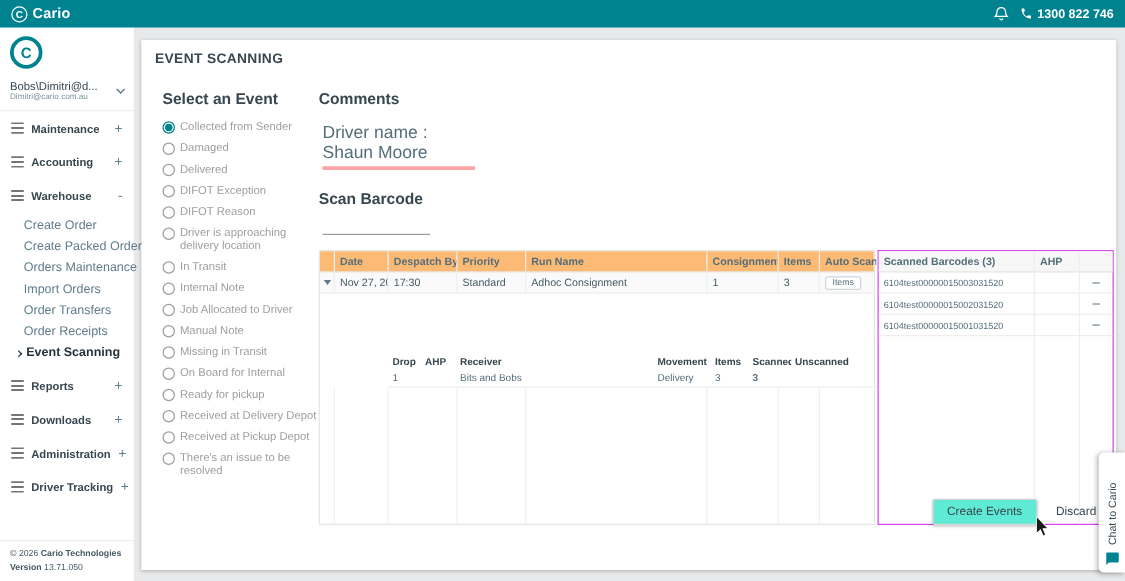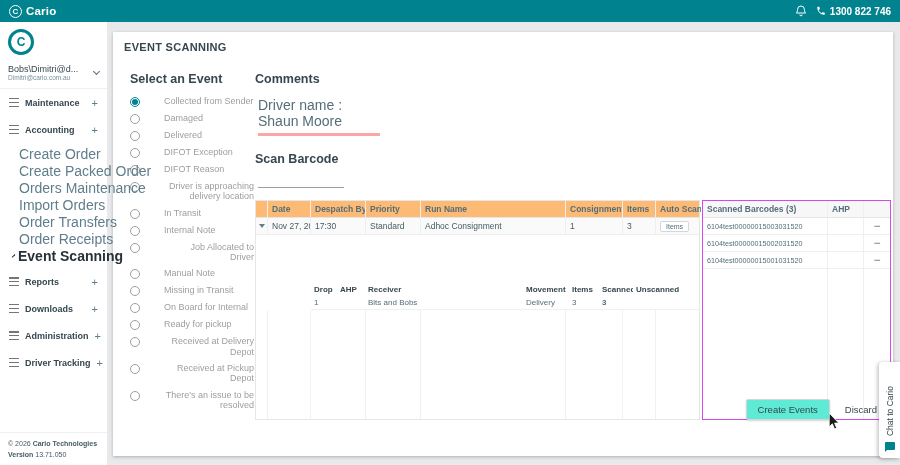--- a/index.html
+++ b/index.html
@@ -27,35 +27,35 @@
   .user-l2 { font-size:6.5px; color:#78909c; width:80px; white-space:nowrap; overflow:hidden; }
   .chev-down { width:5px; height:5px; border-right:1.5px solid #546e7a; border-bottom:1.5px solid #546e7a;
                transform:rotate(45deg); margin-top:-3px; }
   .nav-item { height:27px; display:flex; align-items:center; gap:6px; padding:0 9px; cursor:pointer; }
   .burger { width:10px; height:9px; flex:0 0 10px;
             background:repeating-linear-gradient(#757575 0 1.5px, transparent 1.5px 3.8px); }
   .nav-label { flex:1; font-size:9px; font-weight:bold; color:#37474f; white-space:nowrap; }
   .expander { font-size:11px; color:#607d8b; }
   .nav-children { padding:2px 0 4px 0; }
   .nav-child { height:17px; display:flex; align-items:center; padding-left:19px;
-               font-size:14px; color:#607d8b; cursor:pointer; white-space:nowrap; }
+               font-size:10px; color:#607d8b; cursor:pointer; white-space:nowrap; }
   .nav-child.active { font-weight:bold; color:#263238; padding-left:13px; gap:4px; }
   .child-chev { width:4px; height:4px; border-top:1.5px solid #263238; border-right:1.5px solid #263238;
                 transform:rotate(45deg); display:inline-block; }
   .side-footer { position:absolute; bottom:5px; left:0; right:0; padding:5px 8px 0 8px;
                  border-top:1px solid #f0f0f0; font-size:7px; color:#455a64; line-height:1.6; }
 
   
   .card { position:absolute; left:113px; top:32px; width:780px; height:424px; background:#fff;
           box-shadow:0 1px 3px rgba(0,0,0,.25); z-index:10; }
   .card h1 { position:absolute; left:11px; top:9px; font-size:11px; font-weight:bold; color:#37474f; letter-spacing:.3px; }
 
   .event-panel { position:absolute; left:17px; top:40px; width:124px; }
   .panel-heading { font-size:12.5px; font-weight:bold; color:#37474f; margin-bottom:10px; }
-  .option { display:flex; gap:24px; margin-bottom:6px; align-items:flex-start; cursor:pointer;text-align:right; }
+  .option { display:flex; gap:4px; margin-bottom:6px; align-items:flex-start; cursor:pointer; }
   .radio { width:10px; height:10px; border:1px solid #9e9e9e; border-radius:50%; flex:0 0 10px; margin-top:1px; background:#fff; }
   .option.selected .radio { border-color:#00838f; }
   .option.selected .radio::after { content:""; display:block; width:6px; height:6px; margin:1px; border-radius:50%; background:#00838f; }
   .opt-label { font-size:9px; color:#9e9e9e; line-height:1.15; }
 
   .work-area { position:absolute; left:142px; top:40px; width:636px; }
   .wa-heading { font-size:12.5px; font-weight:bold; color:#37474f; }
   .driver-line { margin:11px 0 16px 3px; width:122px; font-size:14px; color:#546e7a;
                  padding-bottom:4px; border-bottom:3px solid #fca5a5; cursor:text; }
   .scan-input { margin:10px 0 12px 3px; width:86px; height:12px; border-bottom:1px solid #9e9e9e; cursor:text; }
@@ -156,20 +156,25 @@
       <div class="nav-item">
         <span class="burger"></span>
         <span class="nav-label">Maintenance</span>
         <span class="expander">+</span>
       </div>
       <div class="nav-item">
         <span class="burger"></span>
         <span class="nav-label">Accounting</span>
         <span class="expander">+</span>
       </div>
+      <div class="nav-item">
+        <span class="burger"></span>
+        <span class="nav-label">Warehouse</span>
+        <span class="expander">-</span>
+      </div>
       <div class="nav-children">
         <div class="nav-child">Create Order</div>
         <div class="nav-child">Create Packed Order</div>
         <div class="nav-child">Orders Maintenance</div>
         <div class="nav-child">Import Orders</div>
         <div class="nav-child">Order Transfers</div>
         <div class="nav-child">Order Receipts</div>
         <div class="nav-child active">
           <span class="child-chev"></span>
           <span>Event Scanning</span>

